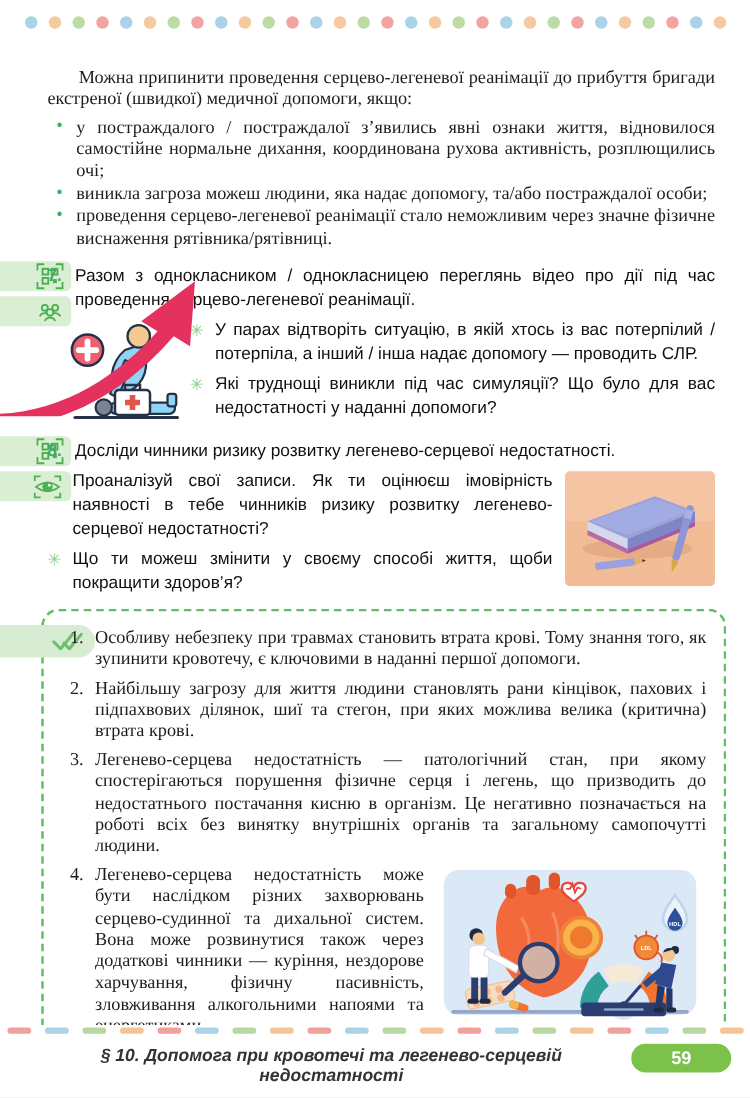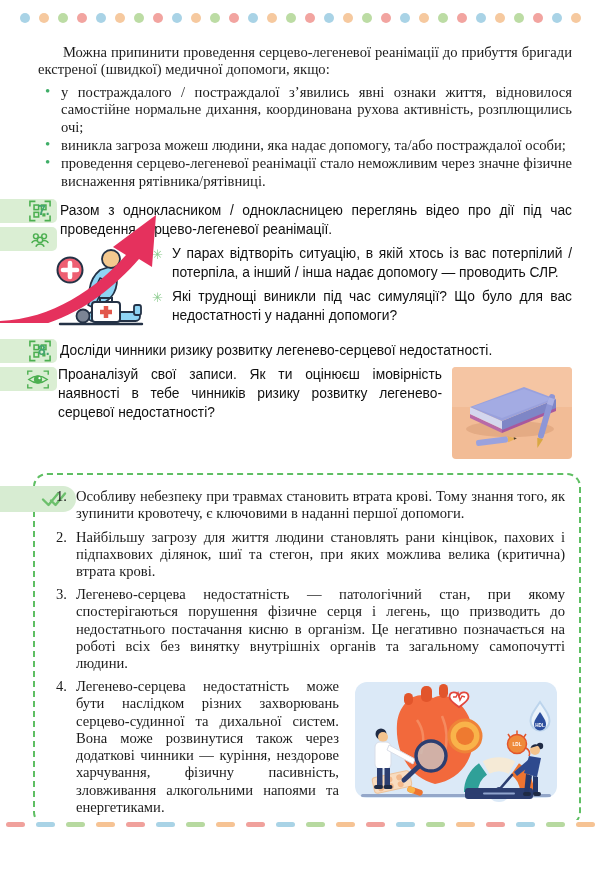--- a/index.html
+++ b/index.html
@@ -5,21 +5,21 @@
   html,body { margin:0; padding:0; background:#e8e8e8; }
   .page {
     position:relative; width:600px; height:878px; margin:0 auto;
     background:#ffffff; overflow:hidden;
     font-family:"Liberation Serif", serif; color:#1c1c1c;
   }
   
   .dots-row { position:absolute; top:13px; left:0; right:0; display:flex; justify-content:center; gap:9px; }
   .dot { width:10px; height:10px; border-radius:50%; flex:0 0 auto; }
 
-  .content { position:absolute; top:44px; left:38px; width:534px; }
+  .content { position:absolute; top:54px; left:38px; width:534px; }
 
   .serif { font-size:14.6px; line-height:17.4px; text-align:justify; }
   .intro { text-indent:25px; }
 
   .bullets { margin:5px 0 0 0; padding:0; list-style:none; }
   .bullets li { position:relative; padding-left:23px; font-size:14.6px; line-height:17.4px; text-align:justify; }
   .bullets li + li { margin-top:1px; }
   .bullet-glyph { position:absolute; left:7px; top:-1px; color:#3fae68; font-size:15px; }
 
   
@@ -237,20 +237,21 @@
             <polygon points="56,71 65,74 56,77" fill="#e8b05a"></polygon>
             <polygon points="62,72.8 65,74 62,75.2" fill="#4a3a2a"></polygon>
           </g>
         </svg>
         <div class="sub">
           <span class="sub-marker">✳</span>
           <span>Проаналізуй свої записи. Як ти оцінюєш імовірність наявності в тебе чинників ризику розвитку легенево-серцевої недостатності?</span>
         </div>
         <div class="sub">
           <span class="sub-marker">✳</span>
+          <span>Що ти можеш змінити у своєму способі життя, щоби покращити здоров’я?</span>
         </div>
         <div class="clear"></div>
       </div>
     </div>
 
     <div class="box">
       <div class="check-pill">
         <svg width="28" height="18" viewBox="0 0 28 18">
           <path d="M3,9.5 L8.5,15 L18,3.5" fill="none" stroke="#6cc06c" stroke-width="2.4" stroke-linecap="round" stroke-linejoin="round"></path>
           <path d="M11,10.5 L15.5,15 L25,3.5" fill="none" stroke="#6cc06c" stroke-width="2.4" stroke-linecap="round" stroke-linejoin="round"></path>
@@ -353,15 +354,19 @@
         <span class="dash" style="background: rgb(246, 195, 148);"></span>
         <span class="dash" style="background: rgb(240, 161, 156);"></span>
         <span class="dash" style="background: rgb(169, 211, 230);"></span>
         <span class="dash" style="background: rgb(183, 217, 160);"></span>
         <span class="dash" style="background: rgb(246, 195, 148);"></span>
         <span class="dash" style="background: rgb(240, 161, 156);"></span>
         <span class="dash" style="background: rgb(169, 211, 230);"></span>
         <span class="dash" style="background: rgb(183, 217, 160);"></span>
         <span class="dash" style="background: rgb(246, 195, 148);"></span>
       </div>
+    <div class="footer-row">
+      <div class="footer-title">§ 10.  Допомога при кровотечі та легенево-серцевій недостатності</div>
+      <div class="page-badge">59</div>
+    </div>
   </div>
 
 </div>
 
 </body></html>

